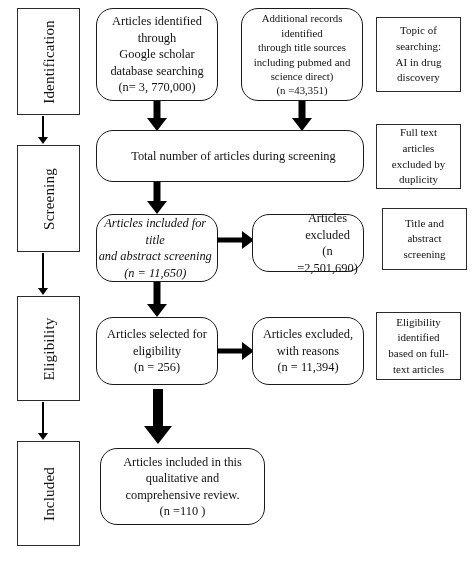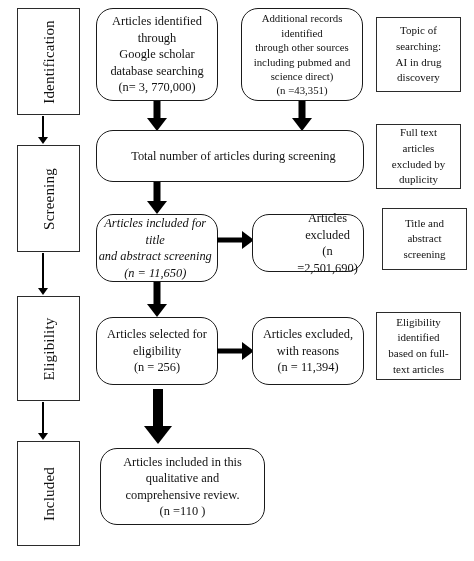--- a/index.html
+++ b/index.html
@@ -139,21 +139,21 @@
       <div>Google scholar</div>
       <div>database searching</div>
       <div>(n= 3, 770,000)</div>
     </div>
   </div>
 
   <div class="rbox" style="left:241px;top:8px;width:122px;height:93px;font-size:10.8px;">
     <div class="inner">
       <div>Additional records</div>
       <div>identified</div>
-      <div>through other sources</div>
+      <div>through title sources</div>
       <div>including pubmed and</div>
       <div>science direct)</div>
       <div>(n =43,351)</div>
     </div>
   </div>
 
   <div class="sbox" style="left:376px;top:17px;width:85px;height:75px;">
     <div class="inner">
       <div>Topic of</div>
       <div>searching:</div>

